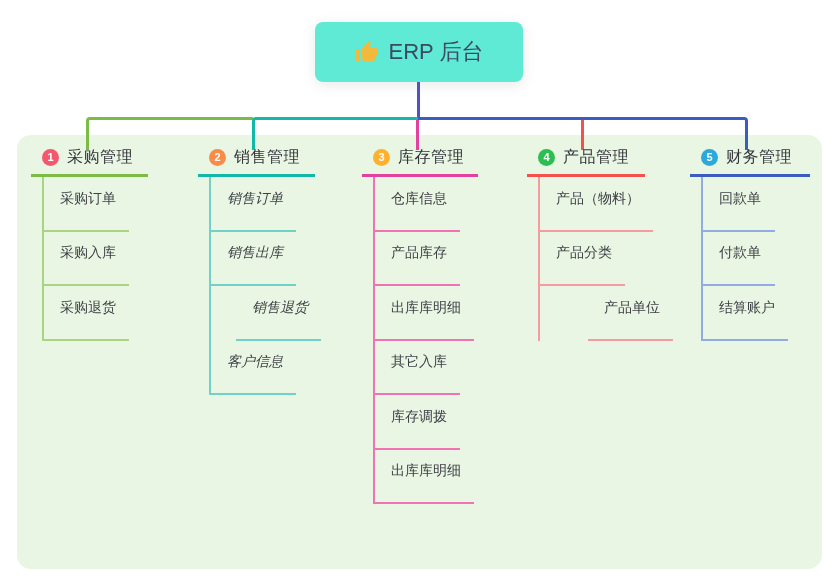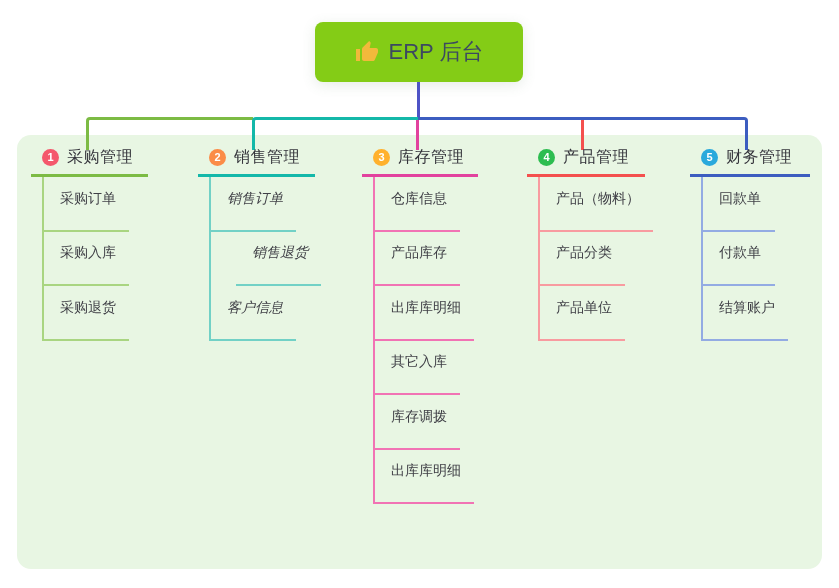--- a/index.html
+++ b/index.html
@@ -4,21 +4,21 @@
 <style>
   * { box-sizing: border-box; margin: 0; padding: 0; }
   html, body { width: 839px; height: 588px; background: #ffffff; overflow: hidden;
     font-family: "Liberation Sans", "DejaVu Sans", sans-serif; }
   #stage { position: relative; width: 839px; height: 588px; background: #ffffff; }
 
   .panel { position: absolute; left: 17px; top: 135px; width: 805px; height: 434px;
     background: #e8f6e3; border-radius: 14px; }
 
   .root-node { position: absolute; left: 315px; top: 22px; width: 208px; height: 60px;
-    background: #84cc16; border-radius: 8px; box-shadow: 0 3px 14px rgba(80,110,80,0.14);
+    background: #5eead4; border-radius: 8px; box-shadow: 0 3px 14px rgba(80,110,80,0.14);
     display: flex; align-items: center; justify-content: center; gap: 10px;
     font-size: 22px; font-weight: 500; color: #3c4961; }
   .root-node .ticon { display: inline-flex; width: 24px; height: 24px; }
 
   .cline { position: absolute; }
 
   .branch { position: absolute; top: 148px; }
   .bh { display: flex; align-items: center; gap: 8px; padding: 0 0 7px 11px;
     border-bottom: 3px solid #000; height: 29px; cursor: default; }
   .badge { width: 17px; height: 17px; border-radius: 50%; flex: 0 0 17px;
@@ -67,20 +67,21 @@
           <div class="leaf" style="border-bottom-color: rgb(169, 213, 129);">采购退货</div>
         </div>
       </div>
       <div class="branch" style="left: 198px;">
         <div class="bh" style="width: 117px; border-bottom-color: rgb(20, 184, 169);">
           <span class="badge" style="background: rgb(251, 140, 71);">2</span>
           <span class="blabel">销售管理</span>
         </div>
         <div class="items" style="border-left-color: rgb(114, 209, 198); font-style: italic;">
           <div class="leaf" style="border-bottom-color: rgb(114, 209, 198);">销售订单</div>
+          <div class="leaf" style="border-bottom-color: rgb(114, 209, 198);">销售出库</div>
           <div class="leaf" style="border-bottom-color: rgb(114, 209, 198); margin-left: 25px;">销售退货</div>
           <div class="leaf" style="border-bottom-color: rgb(114, 209, 198);">客户信息</div>
         </div>
       </div>
       <div class="branch" style="left: 362px;">
         <div class="bh" style="width: 116px; border-bottom-color: rgb(226, 66, 158);">
           <span class="badge" style="background: rgb(255, 177, 45);">3</span>
           <span class="blabel">库存管理</span>
         </div>
         <div class="items" style="border-left-color: rgb(241, 115, 180);">
@@ -93,21 +94,21 @@
         </div>
       </div>
       <div class="branch" style="left: 527px;">
         <div class="bh" style="width: 118px; border-bottom-color: rgb(244, 80, 78);">
           <span class="badge" style="background: rgb(45, 189, 80);">4</span>
           <span class="blabel">产品管理</span>
         </div>
         <div class="items" style="border-left-color: rgb(248, 155, 160);">
           <div class="leaf" style="border-bottom-color: rgb(248, 155, 160);">产品（物料）</div>
           <div class="leaf" style="border-bottom-color: rgb(248, 155, 160);">产品分类</div>
-          <div class="leaf" style="border-bottom-color: rgb(248, 155, 160);">产品单位</div>
+          <div class="leaf" style="border-bottom-color: rgb(248, 155, 160); margin-left: 48px;">产品单位</div>
         </div>
       </div>
       <div class="branch" style="left: 690px;">
         <div class="bh" style="width: 120px; border-bottom-color: rgb(60, 93, 192);">
           <span class="badge" style="background: rgb(42, 169, 220);">5</span>
           <span class="blabel">财务管理</span>
         </div>
         <div class="items" style="border-left-color: rgb(147, 171, 227);">
           <div class="leaf" style="border-bottom-color: rgb(147, 171, 227);">回款单</div>
           <div class="leaf" style="border-bottom-color: rgb(147, 171, 227);">付款单</div>

